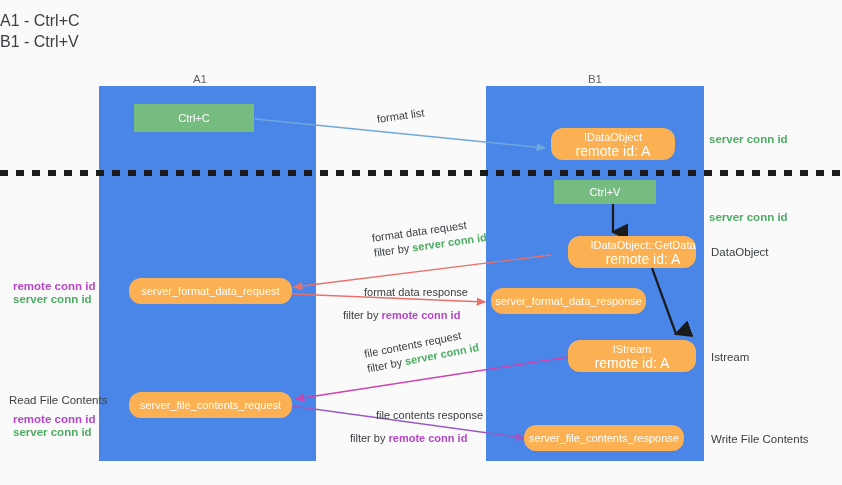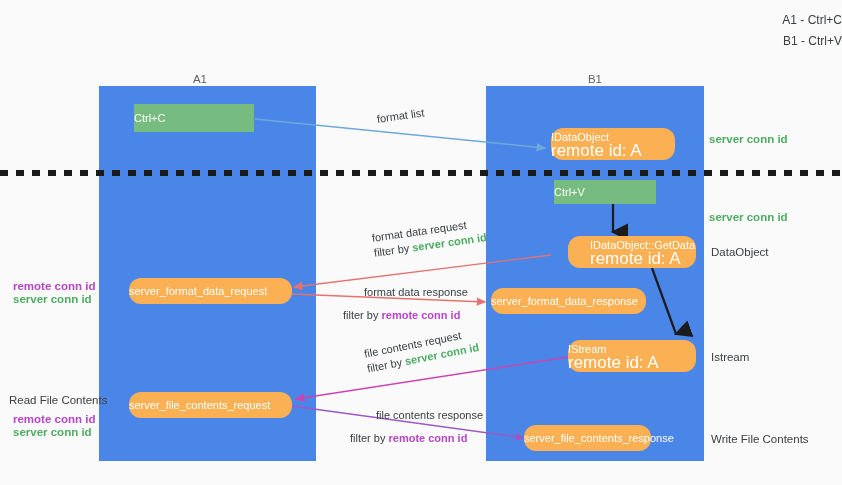--- a/index.html
+++ b/index.html
@@ -7,47 +7,47 @@
     width:842px;height:485px;
     background:#fafafa;
     font-family:"Liberation Sans","DejaVu Sans",sans-serif;
     overflow:hidden;position:relative;
   }
   #stage{position:absolute;inset:0;}
   .abs{position:absolute;}
 
   
   .title{
-    left:0;top:10px;width:842px;text-align:right;
-    font-size:12px;color:#3c4043;line-height:21px;
+    left:0;top:10px;width:842px;text-align:left;
+    font-size:16px;color:#3c4043;line-height:21px;
   }
 
   
   .colhead{
     font-size:11.5px;color:#5f6368;text-align:center;line-height:14px;margin-top:13px;
   }
 
   
   .lane{background:#4a86e8;}
 
   
   .dashline{
     left:0;top:170px;width:842px;height:6px;
     background-image:repeating-linear-gradient(to right,#1b1b1b 0 8px,transparent 8px 16px);
   }
 
   
   .box{
-    display:flex;flex-direction:column;align-items:flex-start;justify-content:center;
+    display:flex;flex-direction:column;align-items:center;justify-content:center;
     font-size:11px;color:#ffffff;text-align:center;line-height:14px;
     box-sizing:border-box;
   }
   .box.green{background:#76bb7f;}
   .box.orange{background:#fbb053;border-radius:12px;}
-  .box .l2{font-size:17px;}
+  .box .l2{font-size:14px;}
 
   
   .note{font-size:11.5px;line-height:14px;}
   .note.green{color:#4eac63;font-weight:bold;}
   .note.purple{color:#b646c7;font-weight:bold;}
   .note.dark{color:#3c4043;}
 
   
   .edgelab{font-size:11px;color:#3c4043;line-height:15px;white-space:nowrap;}
   .edgelab .g{color:#4eac63;font-weight:bold;}
@@ -143,21 +143,21 @@
 
   <div class="abs box orange" style="left:491px;top:288px;width:155px;height:26px;">
     <div>server_format_data_response</div>
   </div>
 
   <div class="abs box orange" style="left:568px;top:340px;width:128px;height:32px;">
     <div>IStream</div>
     <div class="l2">remote id: A</div>
   </div>
 
-  <div class="abs box orange" style="left:524px;top:425px;width:127px;height:26px;">
+  <div class="abs box orange" style="left:524px;top:425px;width:160px;height:26px;">
     <div>server_file_contents_response</div>
   </div>
 
   <div class="abs edgelab rot-up-sm" style="left:376px;top:112px;">format list</div>
 
   <div class="abs edgelab rot-up-sm" style="left:371px;top:231px;">
     <div>format data request</div>
     <div><span>filter by </span><span class="g">server conn id</span></div>
   </div>
 

